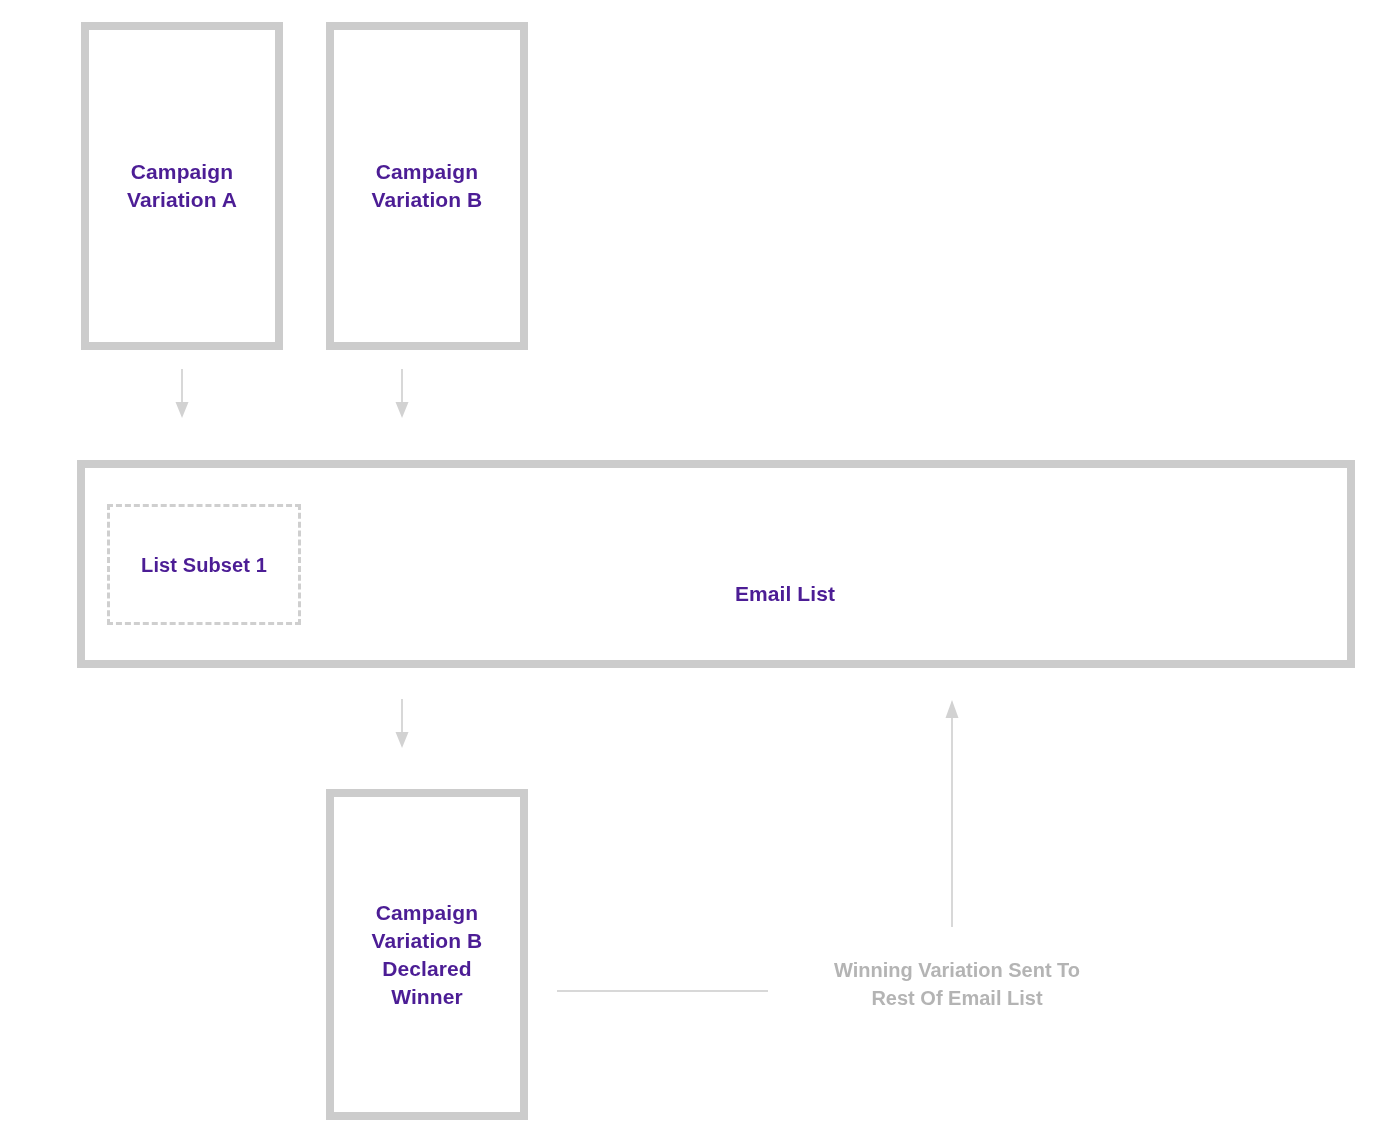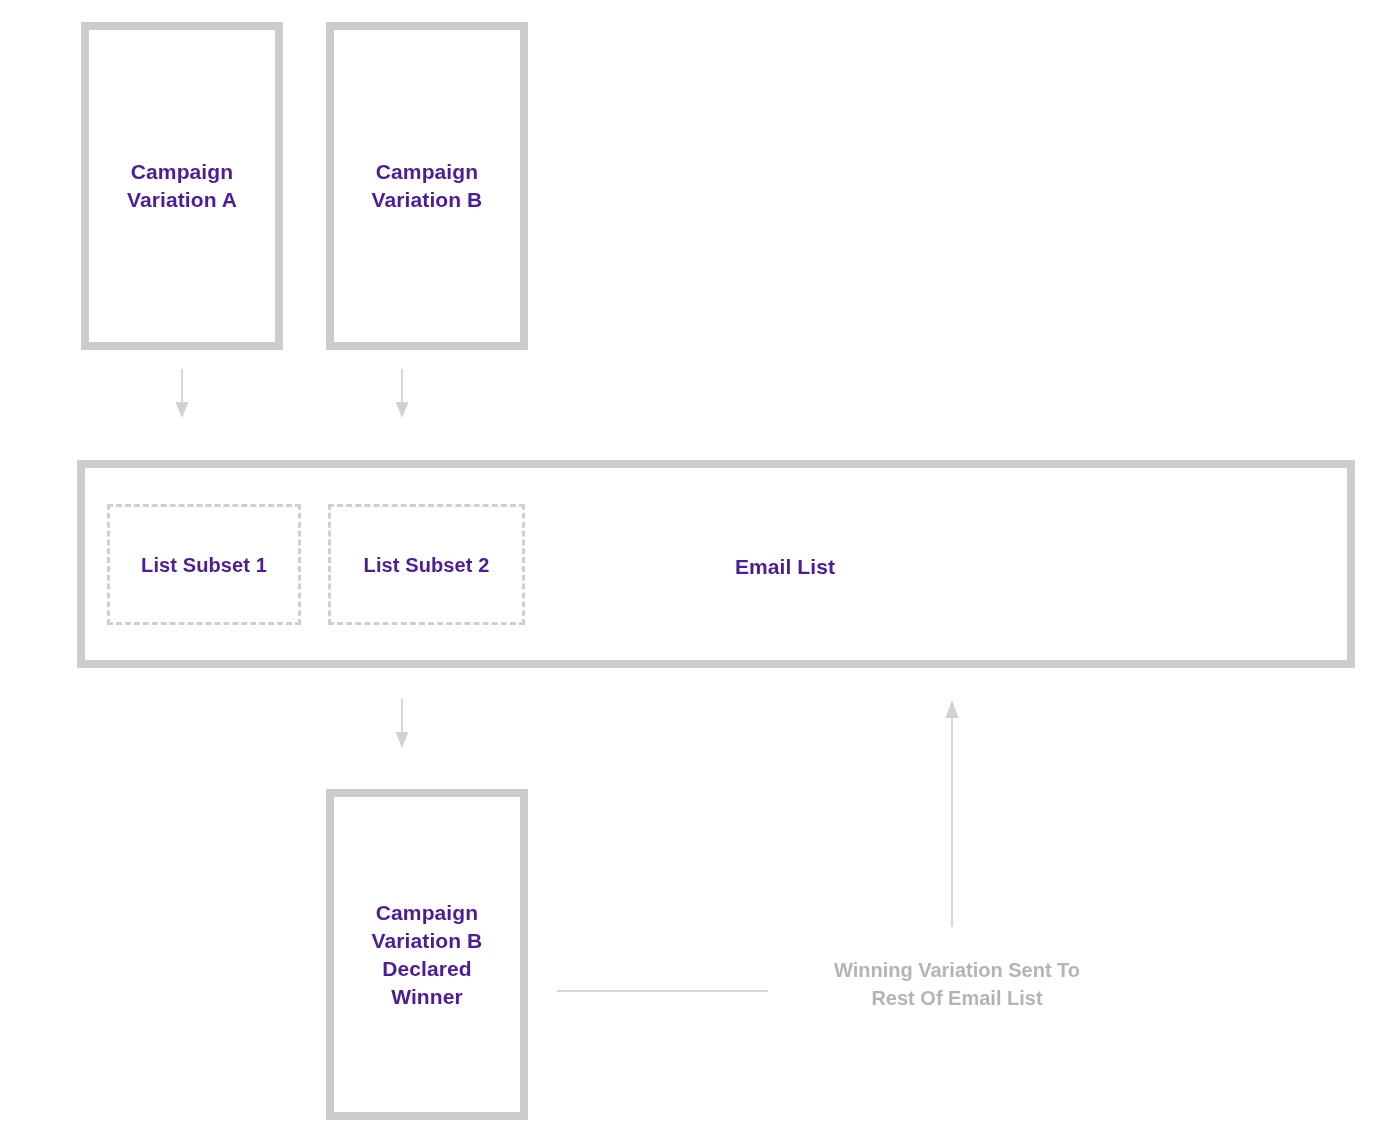--- a/index.html
+++ b/index.html
@@ -101,25 +101,22 @@
       <polygon points="14,49 7.5,33 20.5,33" fill="#d2d2d2"></polygon>
     </svg>
   </div>
 
   <div class="abs solid-box" style="left:77px; top:460px; width:1278px; height:208px; display:block;">
 
     <div class="abs dashed-box" style="left:22px; top:36px; width:194px; height:121px;">
       <span class="label label-sm">List Subset 1</span>
     </div>
 
-    <div class="abs dashed-box" style="left:243px; top:36px; width:197px; height:121px;">
-      <span class="label label-sm">List Subset 2</span>
-    </div>
 
-    <div class="abs" style="left:560px; top:85px; width:280px; text-align:center;">
+    <div class="abs" style="left:560px; top:112px; width:280px; text-align:center;">
       <span class="label">Email List</span>
     </div>
   </div>
 
   <div class="abs" style="left:388px; top:699px; width:28px; height:50px;">
     <svg class="arrow-svg" width="28" height="50" viewBox="0 0 28 50">
       <line x1="14" y1="0" x2="14" y2="40" stroke="#d8d8d8" stroke-width="2"></line>
       <polygon points="14,49 7.5,33 20.5,33" fill="#d2d2d2"></polygon>
     </svg>
   </div>

